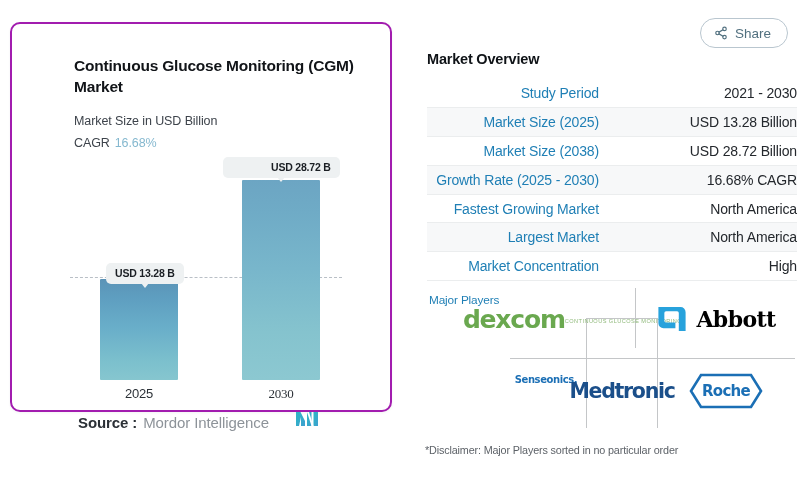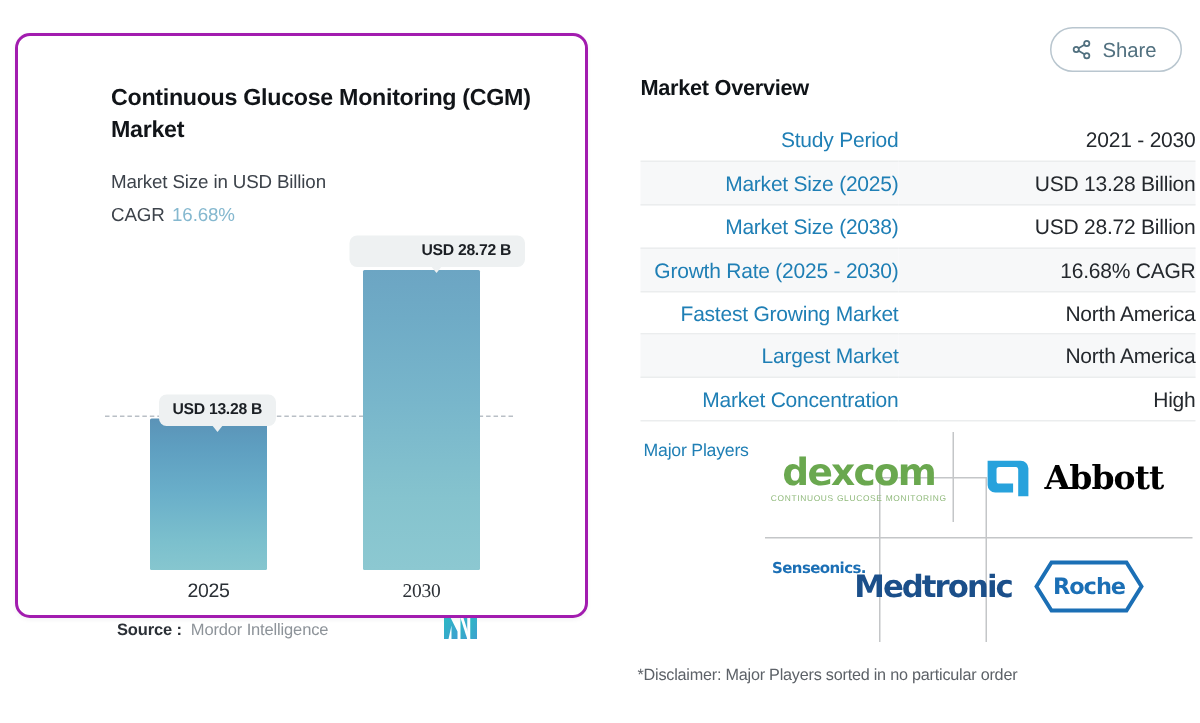--- a/index.html
+++ b/index.html
@@ -118,39 +118,39 @@
     position: absolute;
     left: 50%;
     bottom: -4px;
     margin-left: -4px;
     width: 0; height: 0;
     border-left: 4px solid transparent;
     border-right: 4px solid transparent;
     border-top: 5px solid #eef1f2;
   }
   .badge-2025 { left: 94px; top: 239px; }
-  .badge-2030 { left: 221px; top: 133px; padding-left: 48px; }
+  .badge-2030 { left: 211px; top: 133px; padding-left: 48px; }
 
   .x-label {
     position: absolute;
     top: 362px;
     width: 100px;
     text-align: center;
     font-size: 13px;
     color: #2b3036;
     letter-spacing: -0.2px;
   }
   .x-2025 { left: 77px; }
   .x-2030 { left: 219px; font-family: Liberation Serif, serif; }
 
   .source-row {
     position: absolute;
     left: 66px;
     top: 390px;
-    font-size: 11px;
+    font-size: 15px;
     color: #6a7077;
     letter-spacing: -0.1px;
   }
   .source-row b { color: #2b3036; font-weight: bold; }
   .source-row .src-name { color: #8d9399; margin-left: 6px; }
 
   .mi-logo {
     position: absolute;
     left: 283px;
     top: 387px;
@@ -234,21 +234,21 @@
     top: 288px;
     width: 285px;
     height: 140px;
   }
   .lg-v1 { position:absolute; left:125px; top:0;   width:1px; height:60px; background:#c4c6c8; }
   .lg-h1 { position:absolute; left:0;   top:70px; width:285px; height:1px; background:#c4c6c8; }
   .lg-box{ position:absolute; left:76px; top:30px; width:72px; height:110px; border-left:1px solid #c4c6c8; border-right:1px solid #c4c6c8; border-top:1px solid #c4c6c8; }
 
   .logo { position: absolute; display: flex; align-items: center; justify-content: center; }
 
-  .l-dexcom { left: 5px; top: 8px; width: 115px; height: 46px; flex-direction: column; }
+  .l-dexcom { left: 5px; top: 8px; width: 115px; height: 46px; flex-direction: row; }
   .dexcom-word {
     font-family: "DejaVu Sans", sans-serif;
     font-weight: bold;
     font-size: 25px;
     color: #6aa84f;
     letter-spacing: -1.2px;
     line-height: 1;
   }
   .dexcom-tag {
     font-size: 5.6px;

